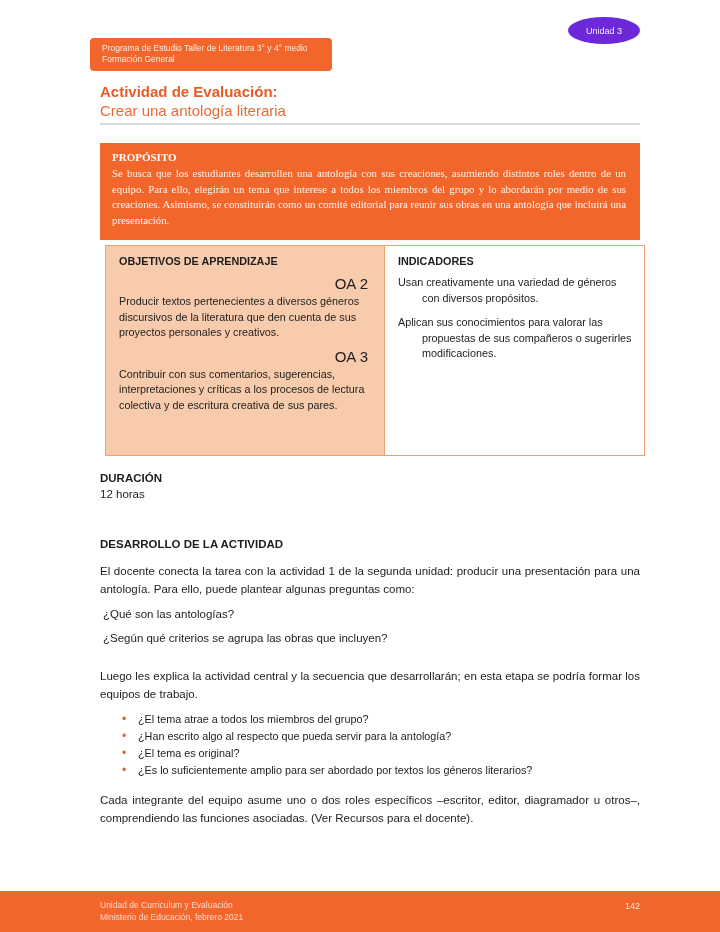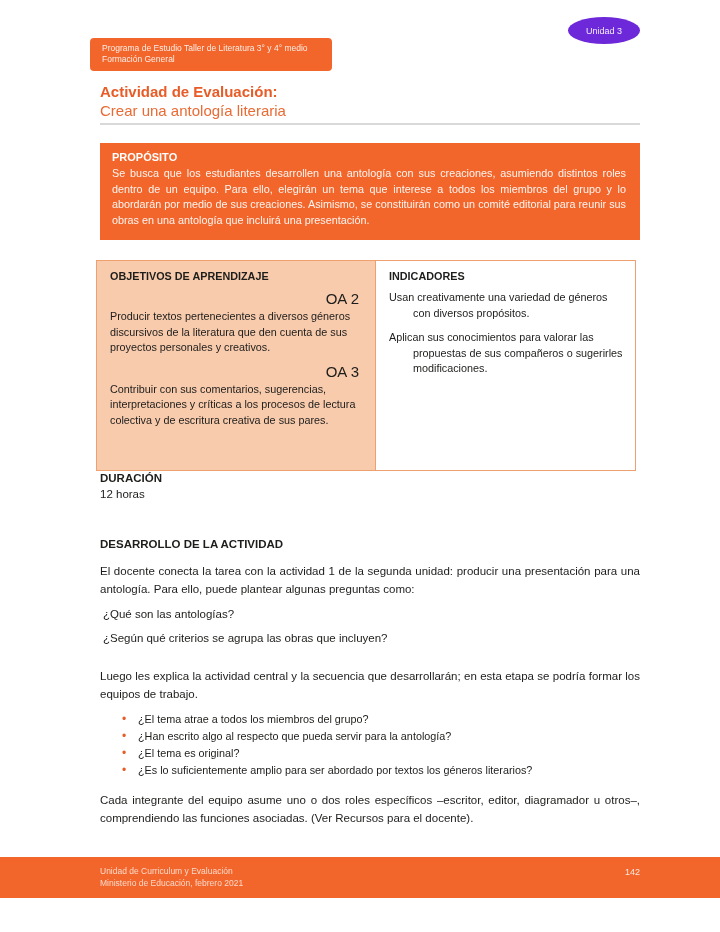--- a/index.html
+++ b/index.html
@@ -46,31 +46,31 @@
   .title-rule { margin-top: 3px; height: 2px; background: #D9D9D9; width: 540px; }
 
   
   .proposito {
     position: absolute;
     left: 100px; top: 143px;
     width: 540px; height: 97px;
     background: #F2662B;
     box-sizing: border-box;
     padding: 8px 14px 0 12px;
+    font-family: Liberation Serif, serif;
   }
   .proposito-heading { color: #ffffff; font-weight: bold; font-size: 11px; margin-bottom: 3px; }
   .proposito-body { color: rgba(255,255,255,0.93); font-size: 10.8px; line-height: 15.5px; text-align: justify; }
 
   
   .oa-table {
     position: absolute;
-    left: 96px; top: 245px;
+    left: 105px; top: 245px;
     width: 540px; height: 150px;
     display: flex;
-    margin-top: 15px;
   }
   .oa-cell {
     box-sizing: border-box;
     width: 280px; height: 211px;
     background: #F8CBAD;
     border: 1px solid #EFA071;
     padding: 9px 16px 0 13px;
   }
   .ind-cell {
     box-sizing: border-box;
@@ -117,21 +117,21 @@
     position: absolute;
     left: 22px;
     color: #E85C27;
     font-size: 12px;
   }
   .p4 { margin-top: 12px; }
 
   
   .footer-bar {
     position: absolute;
-    left: 0; top: 857px;
+    left: 0; top: 891px;
     width: 720px; height: 41px;
     background: #F2662B;
     box-sizing: border-box;
     padding: 8px 80px 0 100px;
   }
   .footer-left { float: left; color: rgba(255,255,255,0.75); font-size: 8.5px; line-height: 12px; }
   .footer-page { float: right; color: rgba(255,255,255,0.85); font-size: 9px; line-height: 12px; margin-top: 1px; }
 </style>
 </head>
 <body>

